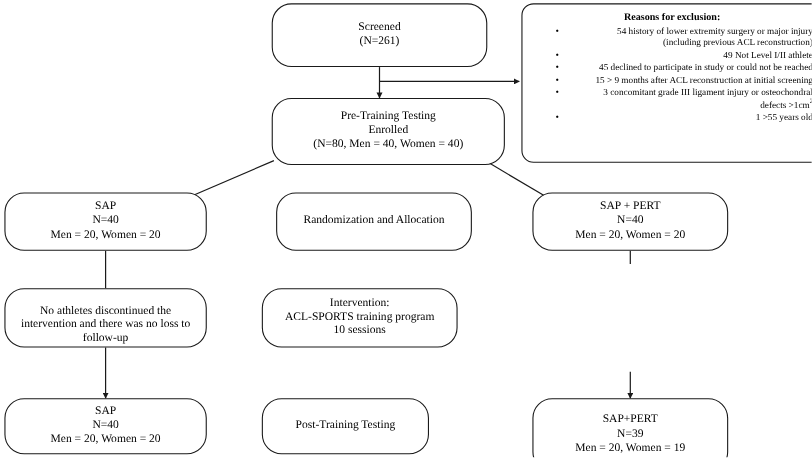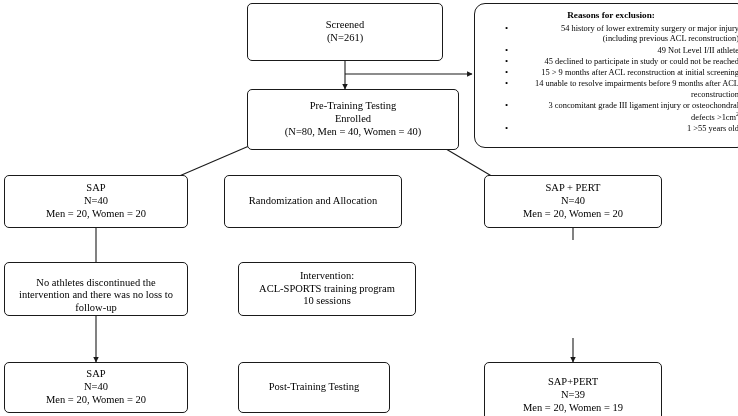--- a/index.html
+++ b/index.html
@@ -23,21 +23,21 @@
     left: 0;
     top: 0;
     width: 738px;
     height: 416px;
     pointer-events: none;
   }
   .box {
     position: absolute;
     box-sizing: border-box;
     border: 1px solid #1a1a1a;
-    border-radius: 5px;
+    border-radius: 18px;
     background: #ffffff;
     display: flex;
     flex-direction: column;
     align-items: center;
     justify-content: center;
     text-align: center;
     line-height: 1.22;
     z-index: 2;
   }
   .ttl {
@@ -49,21 +49,21 @@
   }
   .wrapline {
     white-space: normal;
   }
 
   
   #box-screened   { left: 247px; top: 3px;   width: 196px; height: 58px;  font-size: 10.5px; }
   #box-enrolled   { left: 247px; top: 89px;  width: 212px; height: 61px;  font-size: 10.5px; }
   #box-exclusion  { left: 461px; top: 3px;   width: 274px; height: 145px; border-radius: 11px; margin-left: 13px; }
   #box-sap-top    { left: 4px;   top: 175px; width: 184px; height: 53px;  font-size: 10.5px; }
-  #box-random     { left: 224px; top: 175px; width: 178px; height: 53px;  font-size: 10.5px; }
+  #box-random     { left: 251px; top: 175px; width: 178px; height: 53px;  font-size: 10.5px; }
   #box-pert-top   { left: 484px; top: 175px; width: 178px; height: 53px;  font-size: 10.5px; font-family: Liberation Serif, serif; }
   #box-noloss     { left: 4px;   top: 262px; width: 184px; height: 54px;  font-size: 10.5px; justify-content: flex-end; }
   #box-interv     { left: 238px; top: 262px; width: 178px; height: 54px;  font-size: 10.5px; }
   #box-removed    { left: 484px; top: 240px; width: 178px; height: 98px;  font-size: 10.5px; }
   #box-sap-bot    { left: 4px;   top: 362px; width: 184px; height: 51px;  font-size: 10.5px; }
   #box-post       { left: 238px; top: 362px; width: 152px; height: 51px;  font-size: 10.5px; }
   #box-pert-bot   { left: 484px; top: 362px; width: 178px; height: 67px;  font-size: 10.5px; }
 
   
   #box-exclusion {
@@ -134,21 +134,20 @@
     <div class="ln">(N=261)</div>
   </div>
 
   <div class="box" id="box-exclusion">
     <div class="excl-title">Reasons for exclusion:</div>
     <ul class="excl-list">
       <li>54 history of lower extremity surgery or major injury (including previous ACL reconstruction)</li>
       <li>49 Not Level I/II athlete</li>
       <li>45 declined to participate in study or could not be reached</li>
       <li>15 &gt; 9 months after ACL reconstruction at initial screening</li>
-      <li>14 unable to resolve impairments before 9 months after ACL reconstruction</li>
       <li>3 concomitant grade III ligament injury or osteochondral defects &gt;1cm<sup>2</sup></li>
       <li>1 &gt;55 years old</li>
     </ul>
   </div>
 
   <div class="box" id="box-enrolled">
     <div class="ttl ln">Pre-Training Testing</div>
     <div class="ttl ln">Enrolled</div>
     <div class="ln">(N=80, Men = 40, Women = 40)</div>
   </div>

